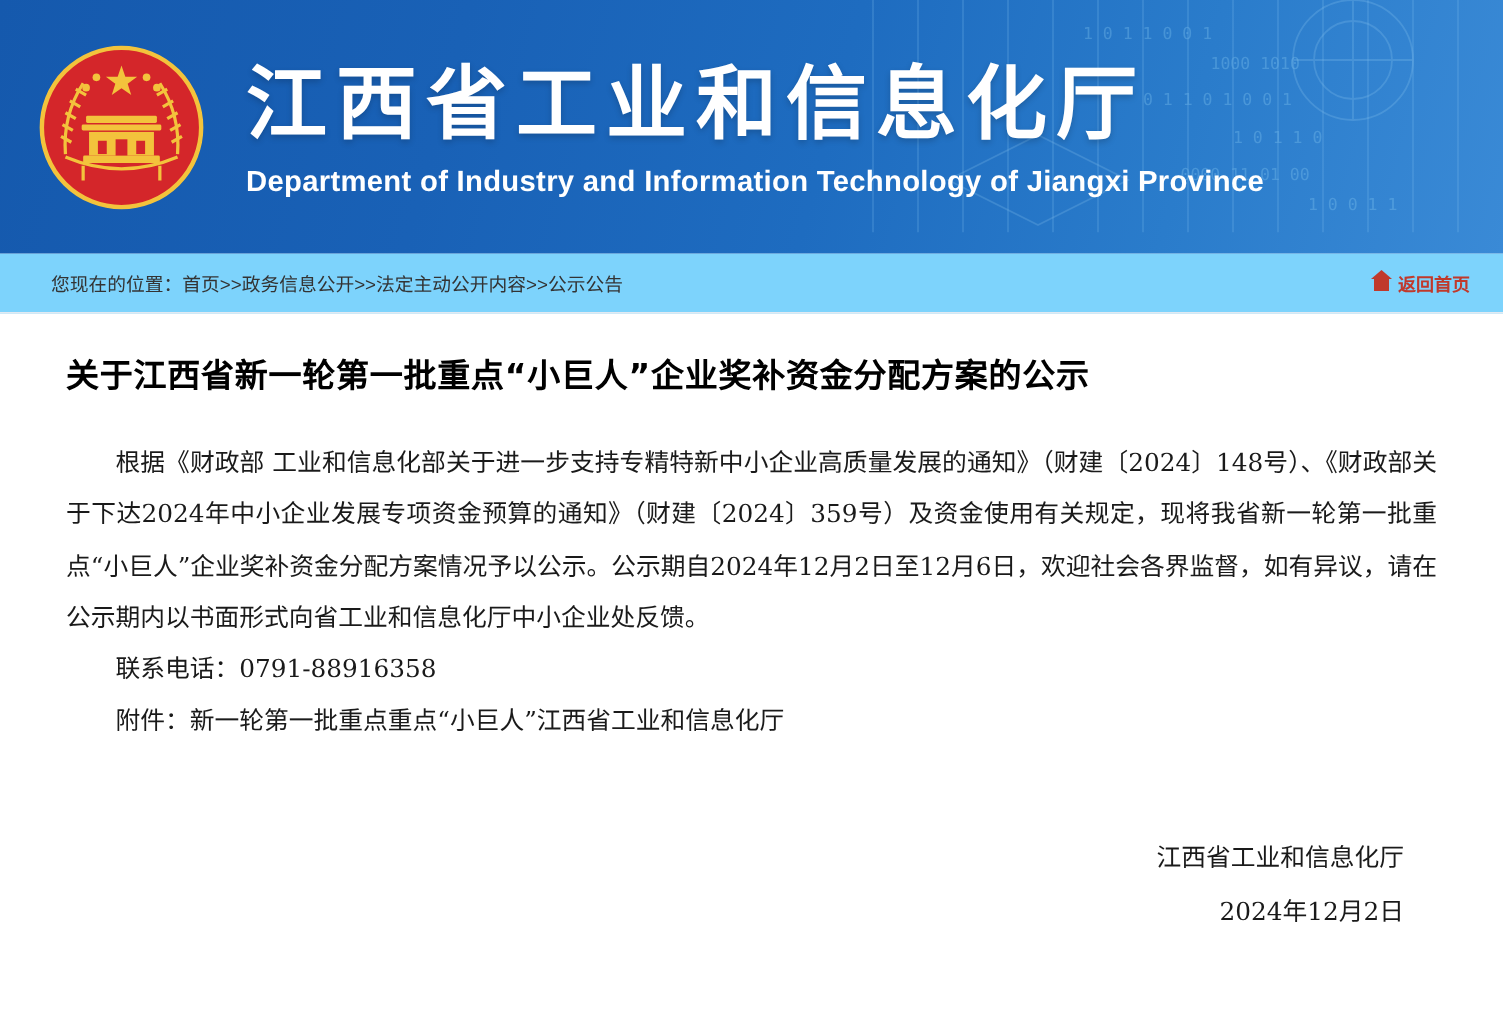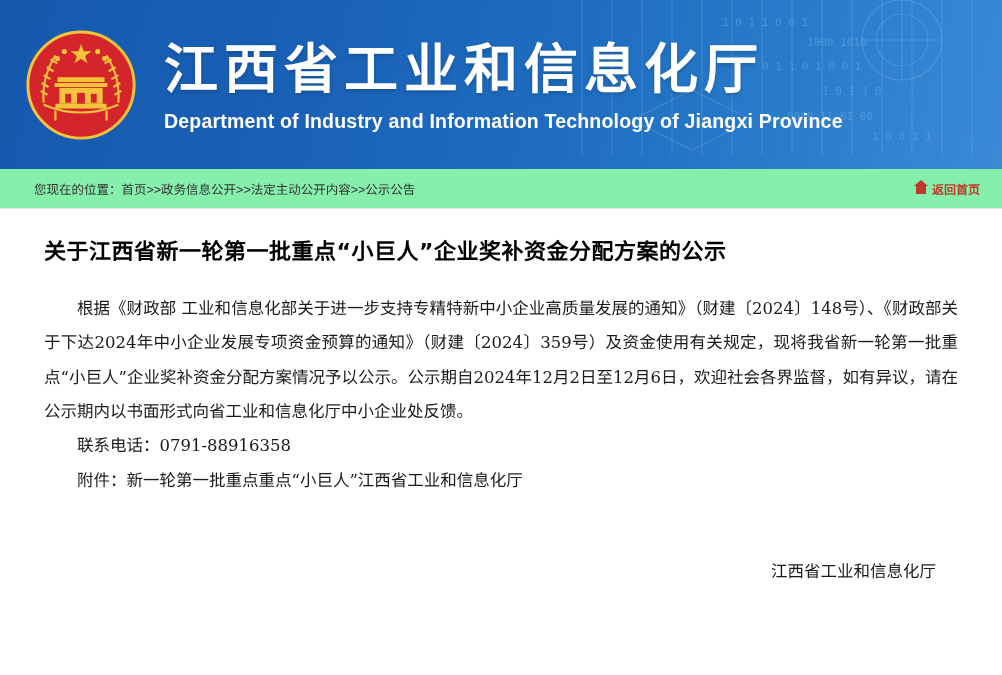--- a/index.html
+++ b/index.html
@@ -63,21 +63,21 @@
     font-size: 19.5px;
     font-weight: bold;
     letter-spacing: .2px;
     margin-top: 10px;
     font-family: "Liberation Sans", sans-serif;
   }
 
   
   .crumb-bar {
     height: 40px;
-    background: #86efac;
+    background: #7dd3fc;
     border-bottom: 1px solid #e2eaf2;
     display: flex;
     align-items: center;
     padding: 0 22px 0 34px;
     box-sizing: border-box;
     font-size: 12.5px;
     color: #333333;
   }
   .crumb-text { white-space: nowrap; }
   .crumb-spacer { flex: 1 1 auto; }
@@ -237,14 +237,15 @@
 
 
   <div class="body-text">
     <p class="para-indent" style="margin:0;">根据《财政部 工业和信息化部关于进一步支持专精特新中小企业高质量发展的通知》（财建〔2024〕148号）、《财政部关于下达2024年中小企业发展专项资金预算的通知》（财建〔2024〕359号）及资金使用有关规定，现将我省新一轮第一批重点“小巨人”企业奖补资金分配方案情况予以公示。公示期自2024年12月2日至12月6日，欢迎社会各界监督，如有异议，请在公示期内以书面形式向省工业和信息化厅中小企业处反馈。</p>
     <p class="para-indent para-gap" style="margin:0;">联系电话：0791-88916358</p>
     <p class="para-indent para-gap" style="margin:0;">附件：新一轮第一批重点重点“小巨人”江西省工业和信息化厅</p>
   </div>
 
   <div class="sign-block">
     <div>江西省工业和信息化厅</div>
+    <div>2024年12月2日</div>
   </div>
 </div>
 
 </body></html>

